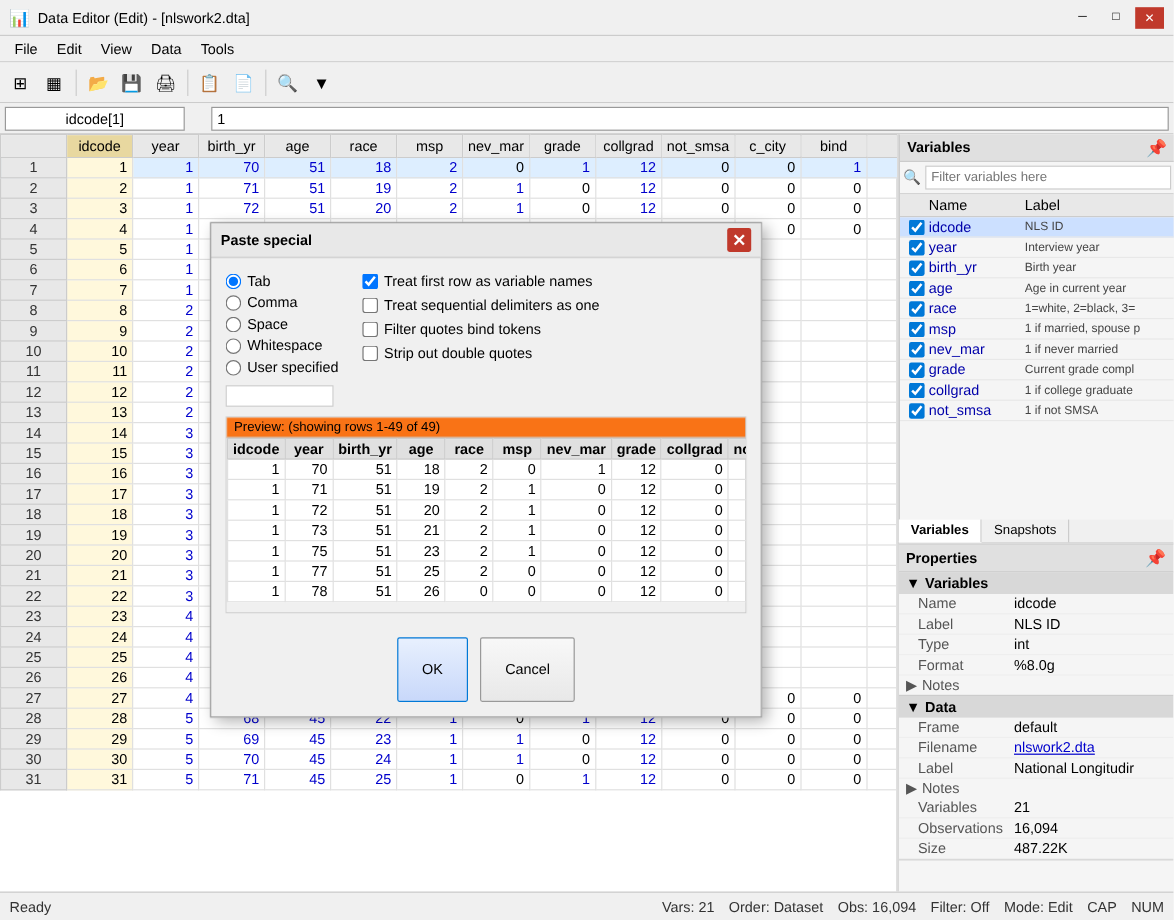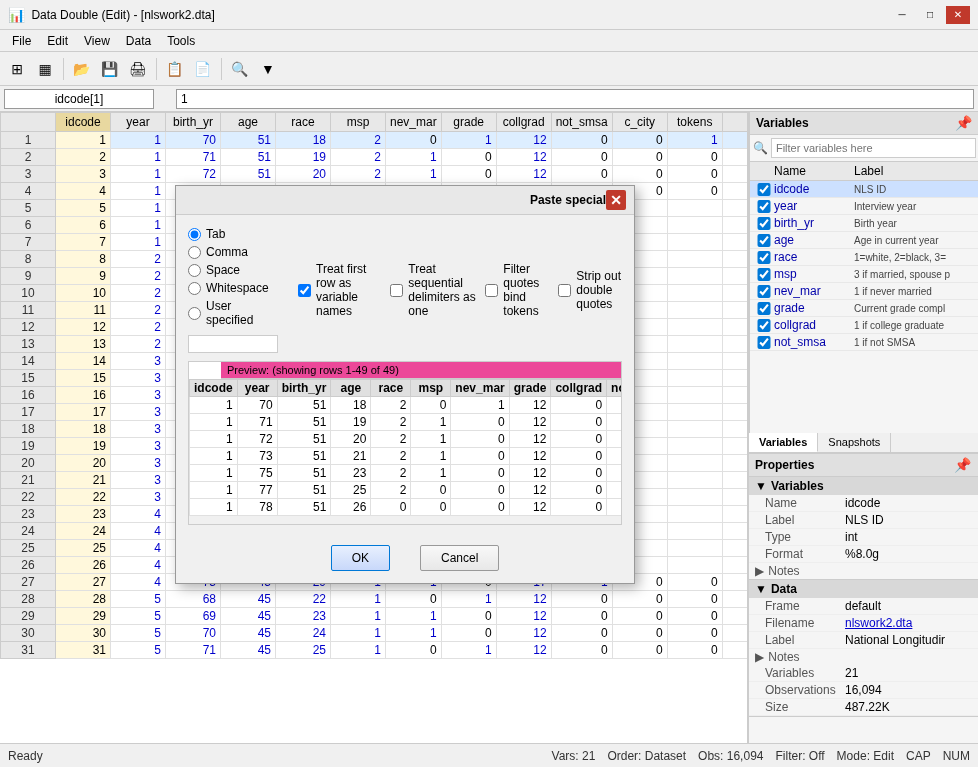--- a/index.html
+++ b/index.html
@@ -247,51 +247,50 @@
       width: 460px;
       position: absolute;
       top: 185px;
       left: 175px;
     }
     .dialog-title-bar {
       background: #e8e8e8;
       border-bottom: 1px solid #ccc;
       padding: 4px 8px;
       display: flex;
-      justify-content: flex-end;
+      justify-content: space-between;
       align-items: center;
       font-size: 13px;
       font-weight: bold;
     }
     .dialog-close {
       width: 20px; height: 20px;
       display: flex; align-items: center; justify-content: center;
       cursor: pointer; font-size: 14px;
       background: #c0392b; color: white; border-radius: 2px;
     }
     .dialog-body {
       padding: 12px;
     }
     .dialog-row { display: flex; gap: 20px; margin-bottom: 8px; }
     .radio-group { display: flex; flex-direction: column; gap: 4px; }
     .radio-item { display: flex; align-items: center; gap: 5px; cursor: pointer; font-size: 12px; }
-    .checkbox-group { display: flex; flex-direction: row; gap: 6px; }
+    .checkbox-group { display: flex; flex-direction: column; gap: 6px; }
     .checkbox-item { display: flex; align-items: center; gap: 5px; cursor: pointer; font-size: 12px; }
 
     .preview-section {
       border: 1px solid #ccc;
       background: white;
       margin-top: 6px;
     }
     .preview-header {
-      background: #ec4899;
+      background: #f97316;
       padding: 2px 6px;
       font-size: 11px;
       border-bottom: 1px solid #ccc;
-      margin-left: 32px;
     }
     .preview-table-container {
       overflow-x: auto;
       max-height: 160px;
       overflow-y: auto;
     }
     .preview-table {
       border-collapse: collapse;
       font-size: 10px;
       min-width: 100%;
@@ -309,41 +308,40 @@
     }
     .preview-scroll { height: 8px; background: #f0f0f0; }
 
     .dialog-buttons {
       display: flex;
       justify-content: center;
       gap: 10px;
       padding: 8px 12px 12px;
     }
     .btn {
-      padding: 5px 20px;
+      padding: 19px 20px;
       border: 1px solid #999;
       background: linear-gradient(to bottom, #f8f8f8, #e8e8e8);
       cursor: pointer;
       font-size: 12px;
       border-radius: 2px;
-      margin-left: 20px;
     }
     .btn.primary { background: linear-gradient(to bottom, #e8f0fe, #c8d8fa); border-color: #0078d7; }
 
     
     ::-webkit-scrollbar { width: 8px; height: 8px; }
     ::-webkit-scrollbar-track { background: #f0f0f0; }
     ::-webkit-scrollbar-thumb { background: #bbb; border-radius: 2px; }
   </style>
 </head>
 <body>
 
 <div class="title-bar">
   <span class="icon">📊</span>
-  <span class="title-text">Data Double (Edit) - [nlswork2.dta]</span>
+  <span class="title-text">Data Editor (Edit) - [nlswork2.dta]</span>
   <div class="window-controls">
     <div class="window-btn">─</div>
     <div class="window-btn">□</div>
     <div class="window-btn" style="background:#c0392b;color:white;">✕</div>
   </div>
 </div>
 
 <div class="menu-bar">
   <div class="menu-item">File</div>
   <div class="menu-item">Edit</div>
@@ -384,21 +382,21 @@
             <th>year</th>
             <th>birth_yr</th>
             <th>age</th>
             <th>race</th>
             <th>msp</th>
             <th>nev_mar</th>
             <th>grade</th>
             <th>collgrad</th>
             <th>not_smsa</th>
             <th>c_city</th>
-            <th>tokens</th>
+            <th>bind</th>
             <th></th>
           </tr>
         </thead>
         <tbody id="grid-body">
         <tr style="background: rgb(221, 238, 255);">
               <td class="row-num">1</td>
               <td style="background: rgb(255, 248, 220); color: rgb(0, 0, 0);">1</td>
               <td class="blue-val">1</td>
               <td class="blue-val">70</td>
               <td class="blue-val">51</td>
@@ -935,21 +933,21 @@
       <span class="var-label">Age in current year</span>
     </div>
           <div class="var-row">
       <input type="checkbox" class="var-check" checked="" style="">
       <span class="var-name">race</span>
       <span class="var-label">1=white, 2=black, 3=</span>
     </div>
           <div class="var-row">
       <input type="checkbox" class="var-check" checked="" style="">
       <span class="var-name">msp</span>
-      <span class="var-label">3 if married, spouse p</span>
+      <span class="var-label">1 if married, spouse p</span>
     </div>
           <div class="var-row">
       <input type="checkbox" class="var-check" checked="" style="">
       <span class="var-name">nev_mar</span>
       <span class="var-label">1 if never married</span>
     </div>
           <div class="var-row">
       <input type="checkbox" class="var-check" checked="" style="">
       <span class="var-name">grade</span>
       <span class="var-label">Current grade compl</span>

